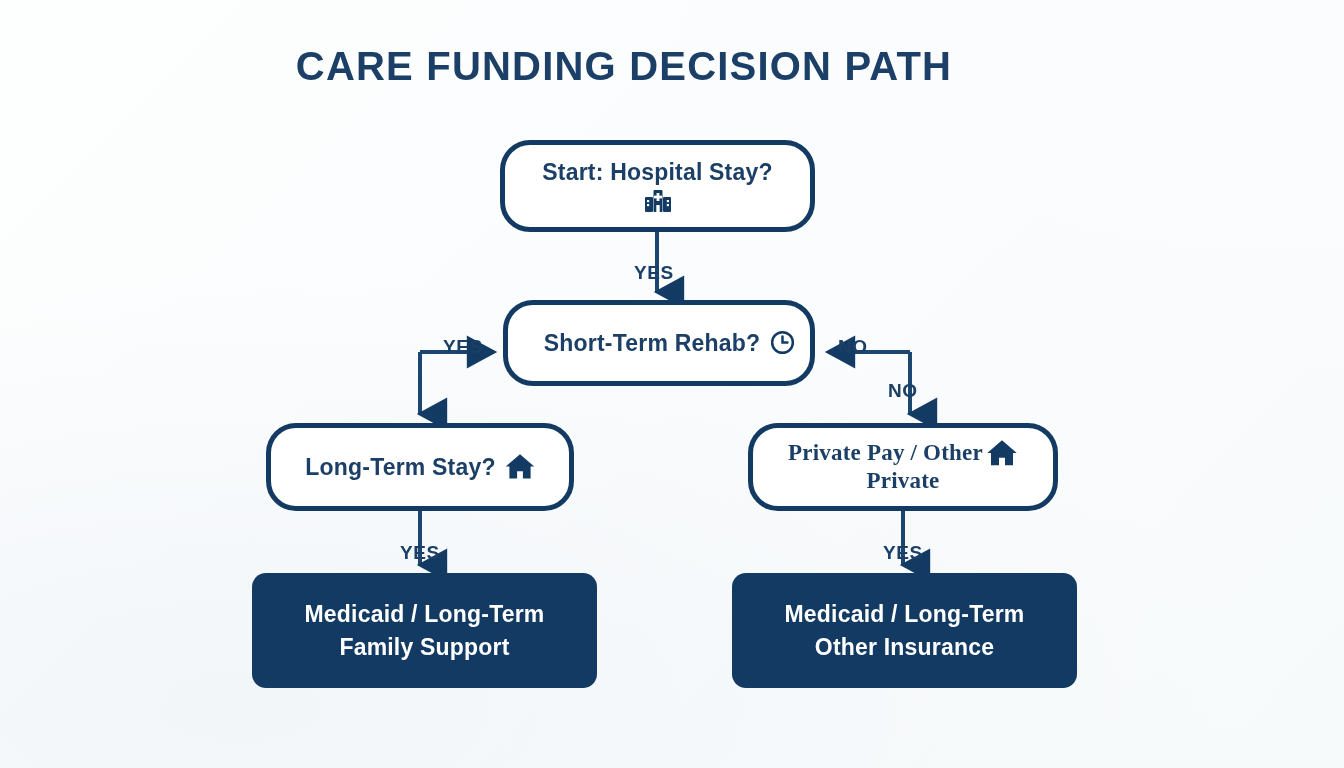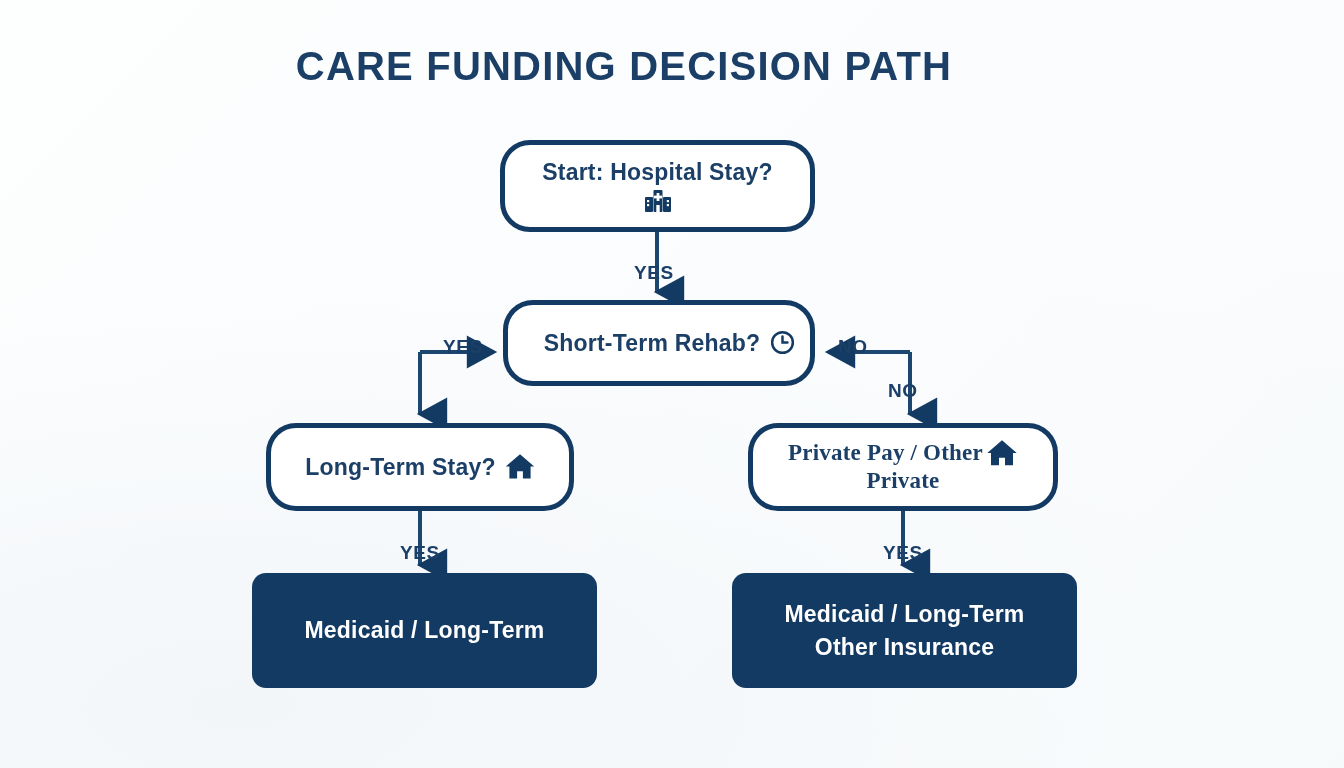--- a/index.html
+++ b/index.html
@@ -241,20 +241,21 @@
       </div>
       <div class="node-row">
         <span>Private</span>
       </div>
     </div>
   </div>
 
   <div class="terminal" id="term-family">
     <div>
       <div>Medicaid / Long-Term</div>
+      <div>Family Support</div>
     </div>
   </div>
 
   <div class="terminal" id="term-insurance">
     <div>
       <div>Medicaid / Long-Term</div>
       <div>Other Insurance</div>
     </div>
   </div>
 

